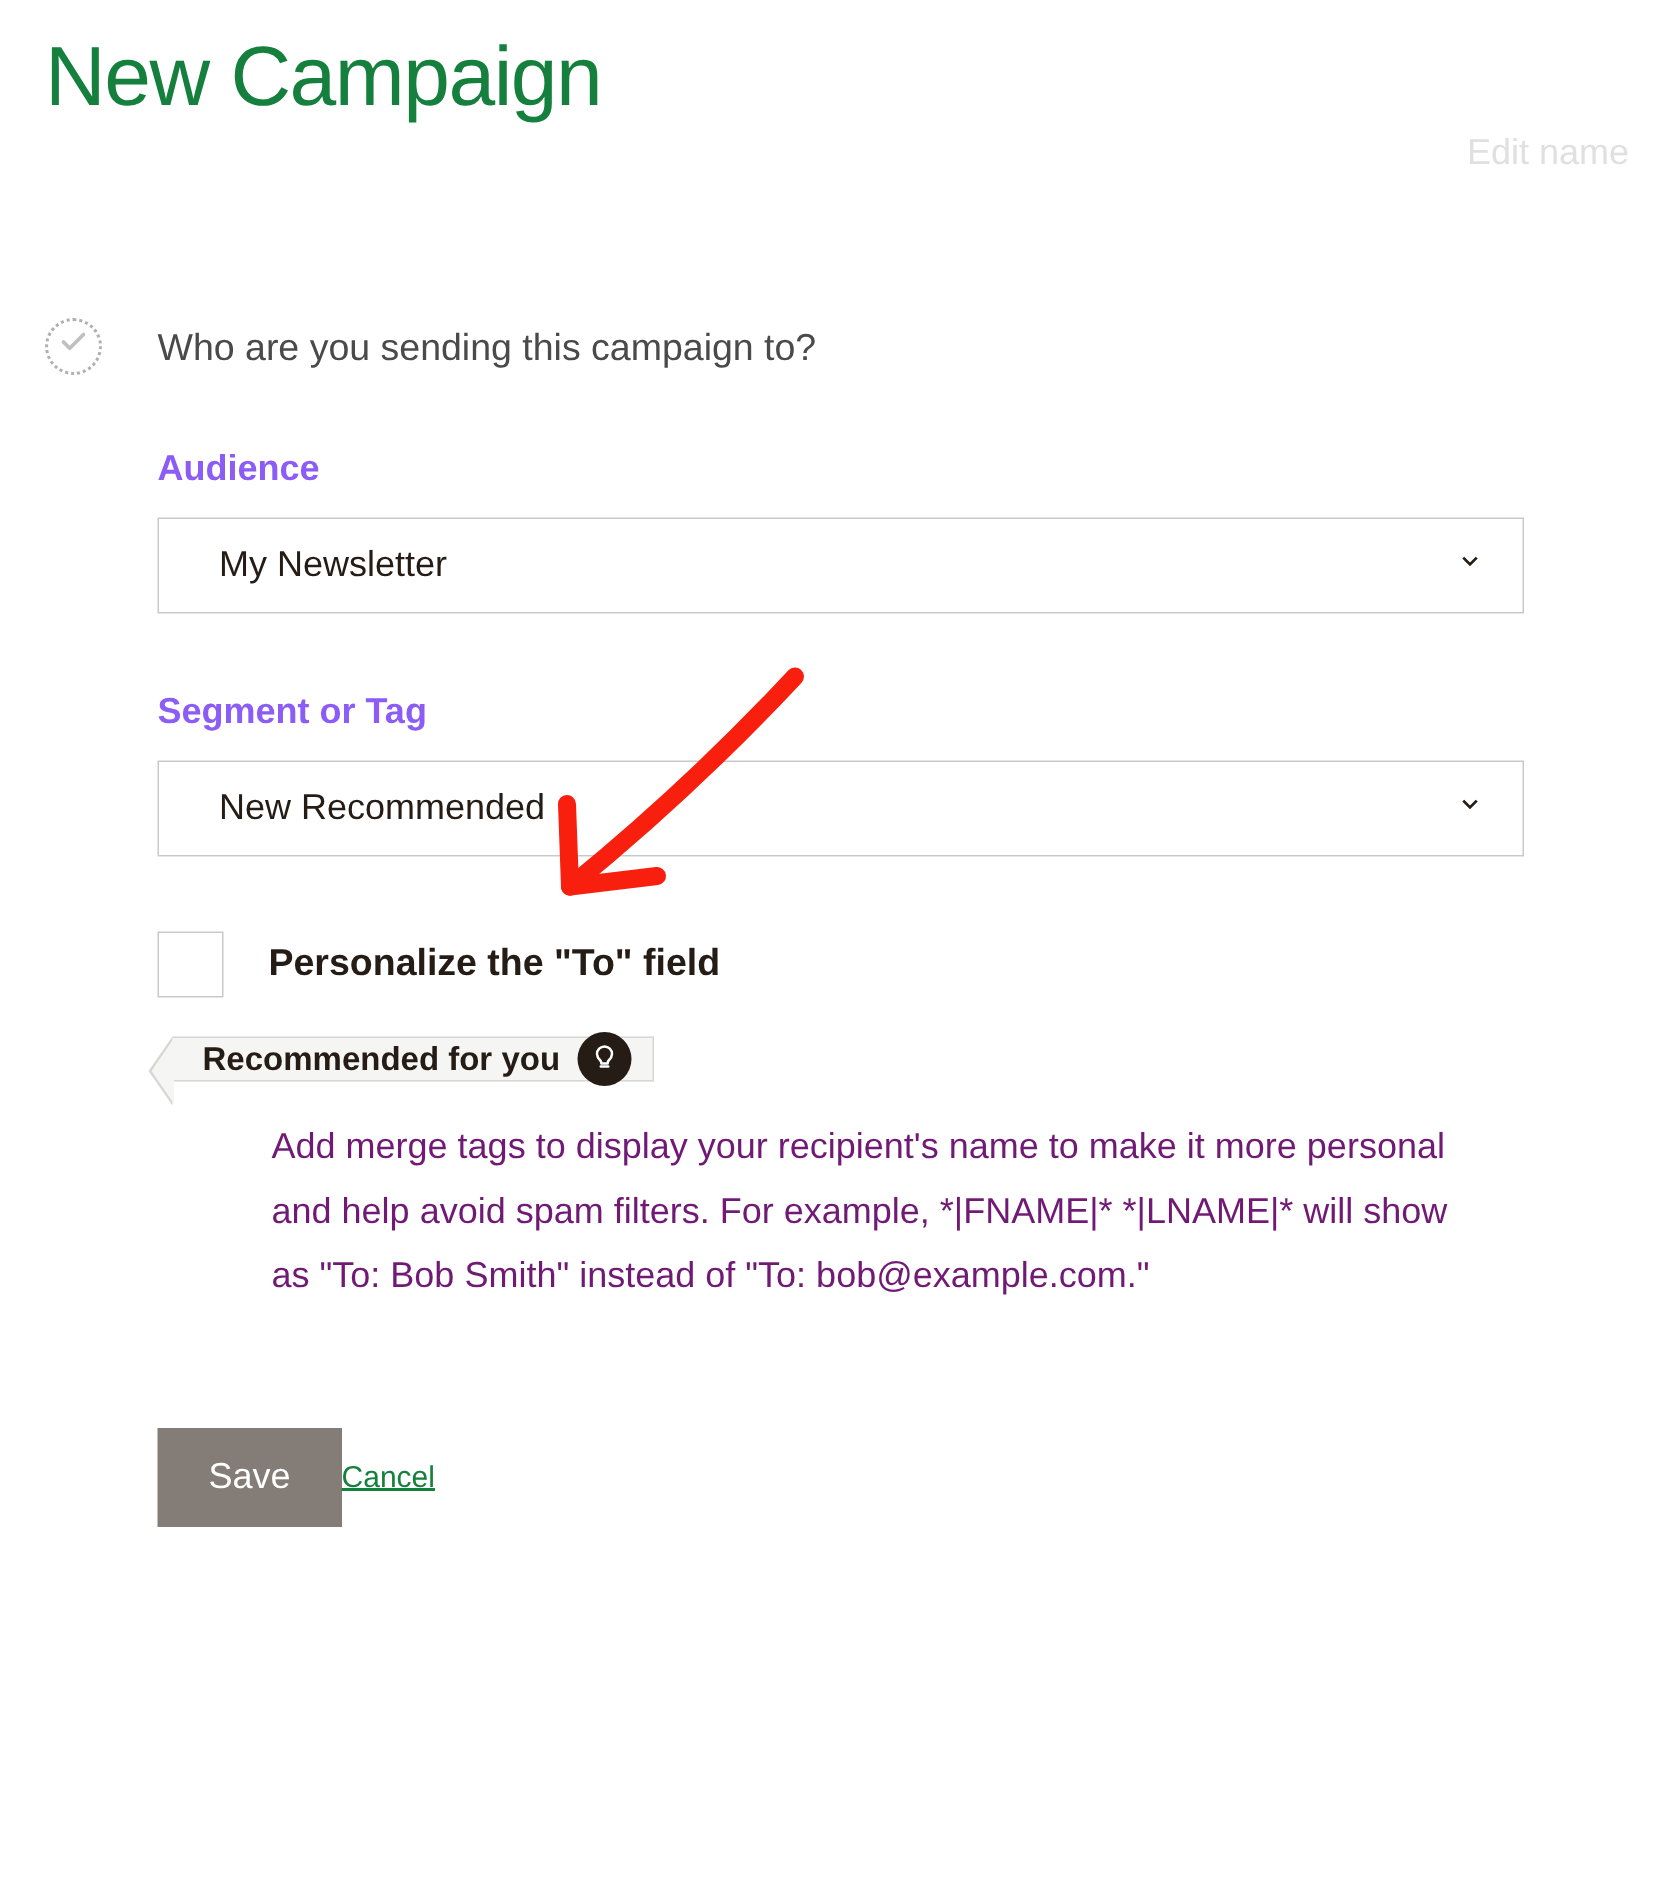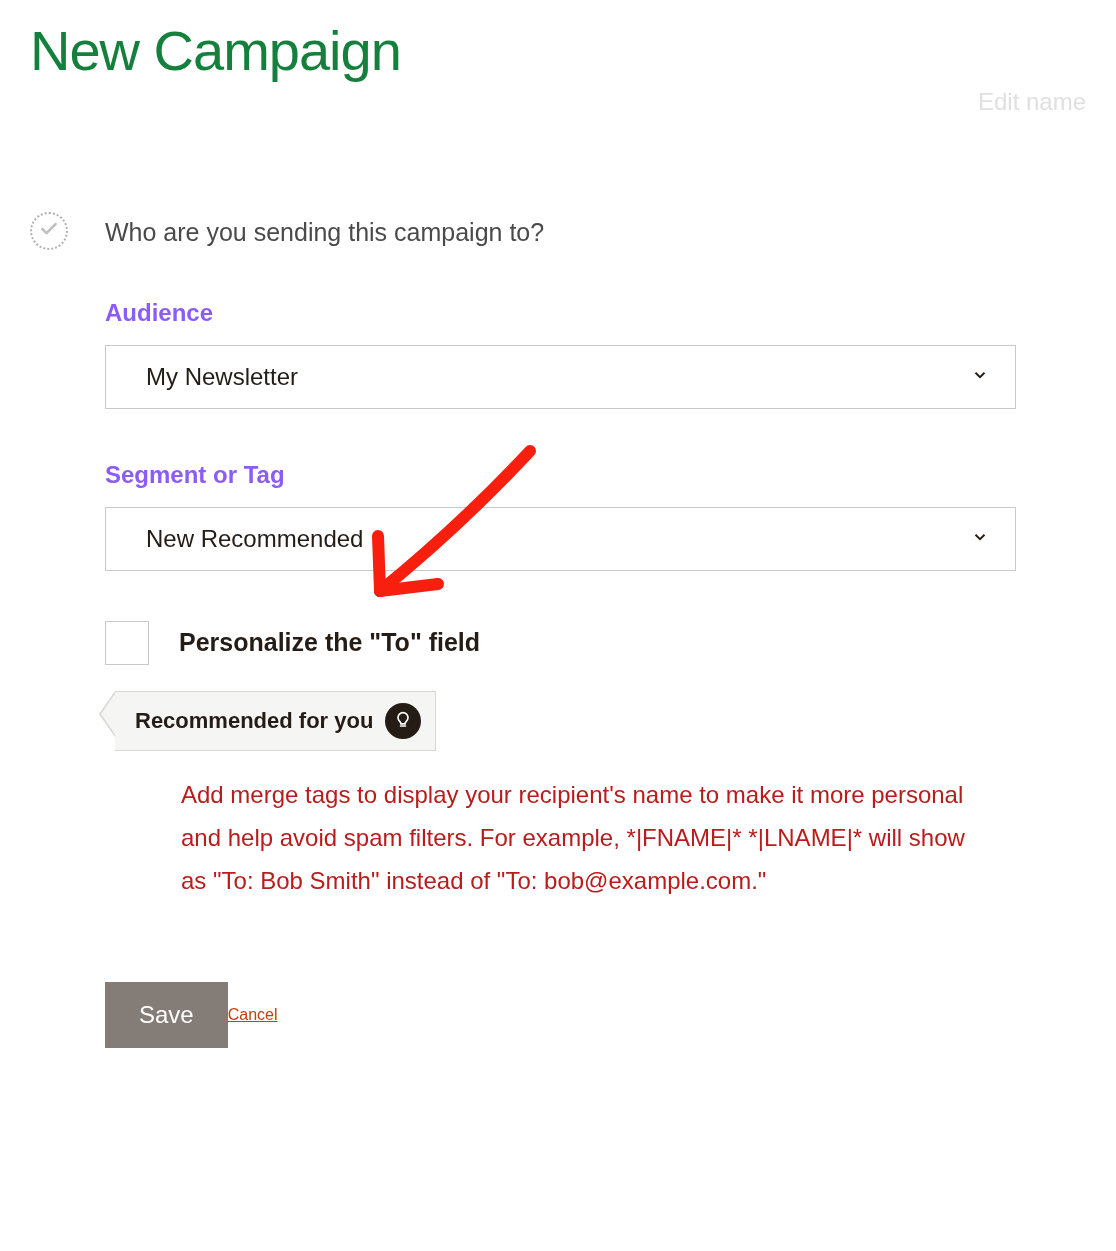--- a/index.html
+++ b/index.html
@@ -107,21 +107,21 @@
       margin-top: 26px;
       margin-left: 10px;
       display: flex;
       align-items: center;
     }
     .rec-tag {
       position: relative;
       background: #f5f5f3;
       border: 1px solid #d6d6d2;
       border-left: none;
-      height: 60px;
+      height: 30px;
       display: flex;
       align-items: center;
       padding: 0 14px 0 20px;
     }
     .rec-tag::before {
       content: "";
       position: absolute;
       left: -16px;
       top: -1px;
       width: 0;
@@ -154,42 +154,42 @@
       background: #241c15;
       display: flex;
       align-items: center;
       justify-content: center;
     }
     .rec-icon svg { width: 20px; height: 20px; }
     .rec-desc {
       margin-top: 22px;
       margin-left: 76px;
       font-size: 24px;
-      color: #b91c1c;
+      color: #701a75;
       line-height: 1.8;
       padding-right: 40px;
     }
     .actions {
       margin-top: 80px;
       display: flex;
       align-items: center;
     }
     .save-btn {
       background: #847d77;
       color: #ffffff;
       border: none;
       height: 66px;
       padding: 0 34px;
       font-size: 24px;
       font-weight: 500;
       cursor: pointer;
     }
     .cancel-link {
-      color: #c2410c;
-      font-size: 16px;
+      color: #15803d;
+      font-size: 20px;
       font-weight: 500;
       text-decoration: underline;
       cursor: pointer;
     }
     .arrow-annot {
       position: absolute;
       pointer-events: none;
     }
   </style>
 </head>

